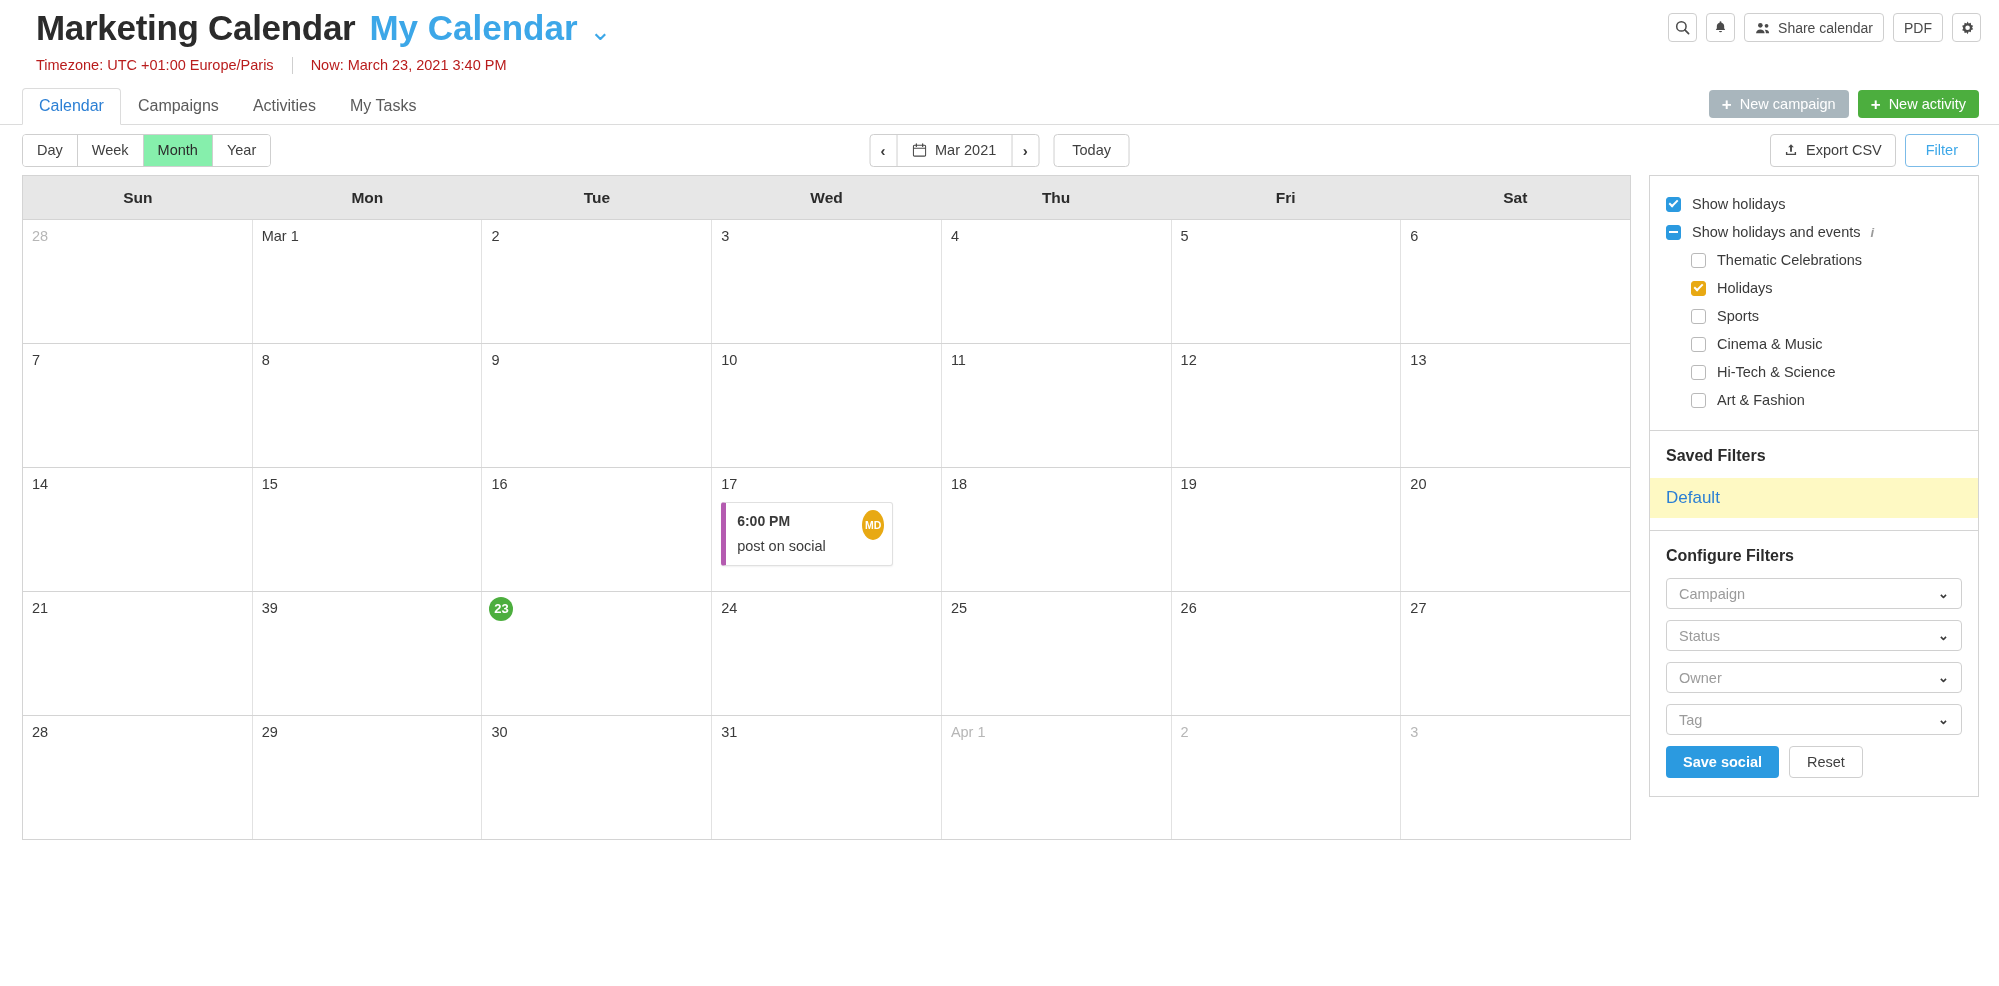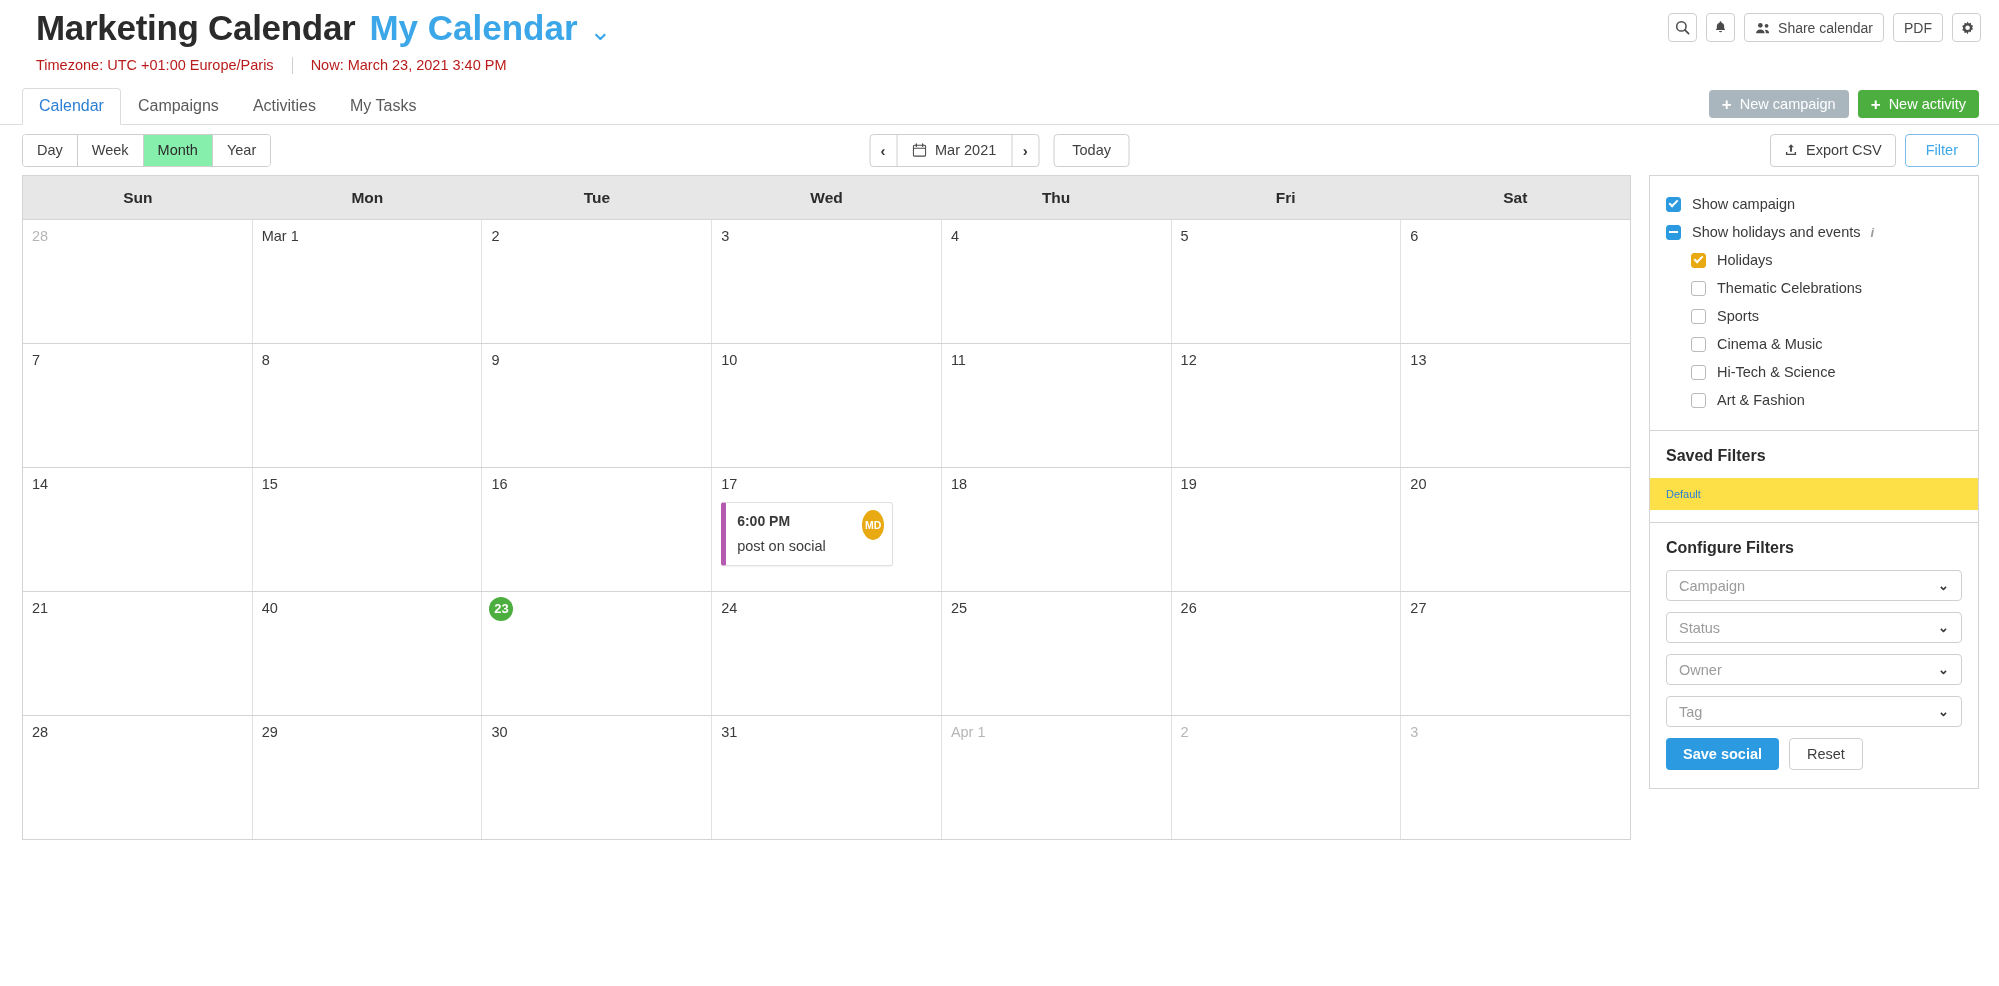--- a/index.html
+++ b/index.html
@@ -173,21 +173,21 @@
   .box.checked-orange { background: #e8a913; border-color: #e8a913; }
   .box.indet { background: #2b9ae0; border-color: #2b9ae0; }
   .box .tick { width: 9px; height: 5px; border-left: 2px solid #fff; border-bottom: 2px solid #fff;
     transform: rotate(-45deg); margin-top: -3px; }
   .box .dash { width: 9px; height: 2px; background: #fff; }
   .chk-label { font-size: 14.5px; color: #3a3a3a; margin-left: 11px; line-height: 20px; }
   .info-i { margin-left: 10px; color: #9b9b9b; font-size: 13px; font-style: italic; font-weight: 700; cursor: pointer; }
 
   .panel-title { font-size: 16px; font-weight: 700; color: #2b2b2b; padding: 16px 16px 13px 16px; }
   .saved-item {
-    background: #fde047; color: #2b7fd4; font-size: 11px;
+    background: #fef9c3; color: #2b7fd4; font-size: 17px;
     padding: 10px 16px; cursor: pointer;
   }
   .saved-pad { height: 12px; }
 
   .cfg-body { padding: 0 16px 18px 16px; }
   .sel {
     height: 31px; border: 1px solid #d0d0d0; border-radius: 4px; background: #fff;
     display: flex; align-items: center; justify-content: space-between;
     padding: 0 12px; margin-bottom: 11px; cursor: pointer;
   }
@@ -406,21 +406,21 @@
           </div>
           <div class="day-cell">
             <div class="daynum">20</div>
           </div>
         </div>
         <div class="week-row">
           <div class="day-cell">
             <div class="daynum">21</div>
           </div>
           <div class="day-cell">
-            <div class="daynum">40</div>
+            <div class="daynum">39</div>
           </div>
           <div class="day-cell"><div class="daynum today">23</div></div>
           <div class="day-cell">
             <div class="daynum">24</div>
           </div>
           <div class="day-cell">
             <div class="daynum">25</div>
           </div>
           <div class="day-cell">
             <div class="daynum">26</div>
@@ -456,38 +456,38 @@
   </div>
 
   <div class="sidebar">
 
     <div class="panel">
       <div class="chk-list" id="chk-host">
           <div class="chk-row">
             <span class="box checked-blue">
               <span class="tick"></span>
             </span>
-            <span class="chk-label">Show campaign</span>
+            <span class="chk-label">Show holidays</span>
           </div>
           <div class="chk-row">
             <span class="box indet">
               <span class="dash"></span>
             </span>
             <span class="chk-label">Show holidays and events</span>
             <span class="info-i">i</span>
           </div>
           <div class="chk-row indent">
+            <span class="box"></span>
+            <span class="chk-label">Thematic Celebrations</span>
+          </div>
+          <div class="chk-row indent">
             <span class="box checked-orange">
               <span class="tick"></span>
             </span>
             <span class="chk-label">Holidays</span>
-          </div>
-          <div class="chk-row indent">
-            <span class="box"></span>
-            <span class="chk-label">Thematic Celebrations</span>
           </div>
           <div class="chk-row indent">
             <span class="box"></span>
             <span class="chk-label">Sports</span>
           </div>
           <div class="chk-row indent">
             <span class="box"></span>
             <span class="chk-label">Cinema &amp; Music</span>
           </div>
           <div class="chk-row indent">

